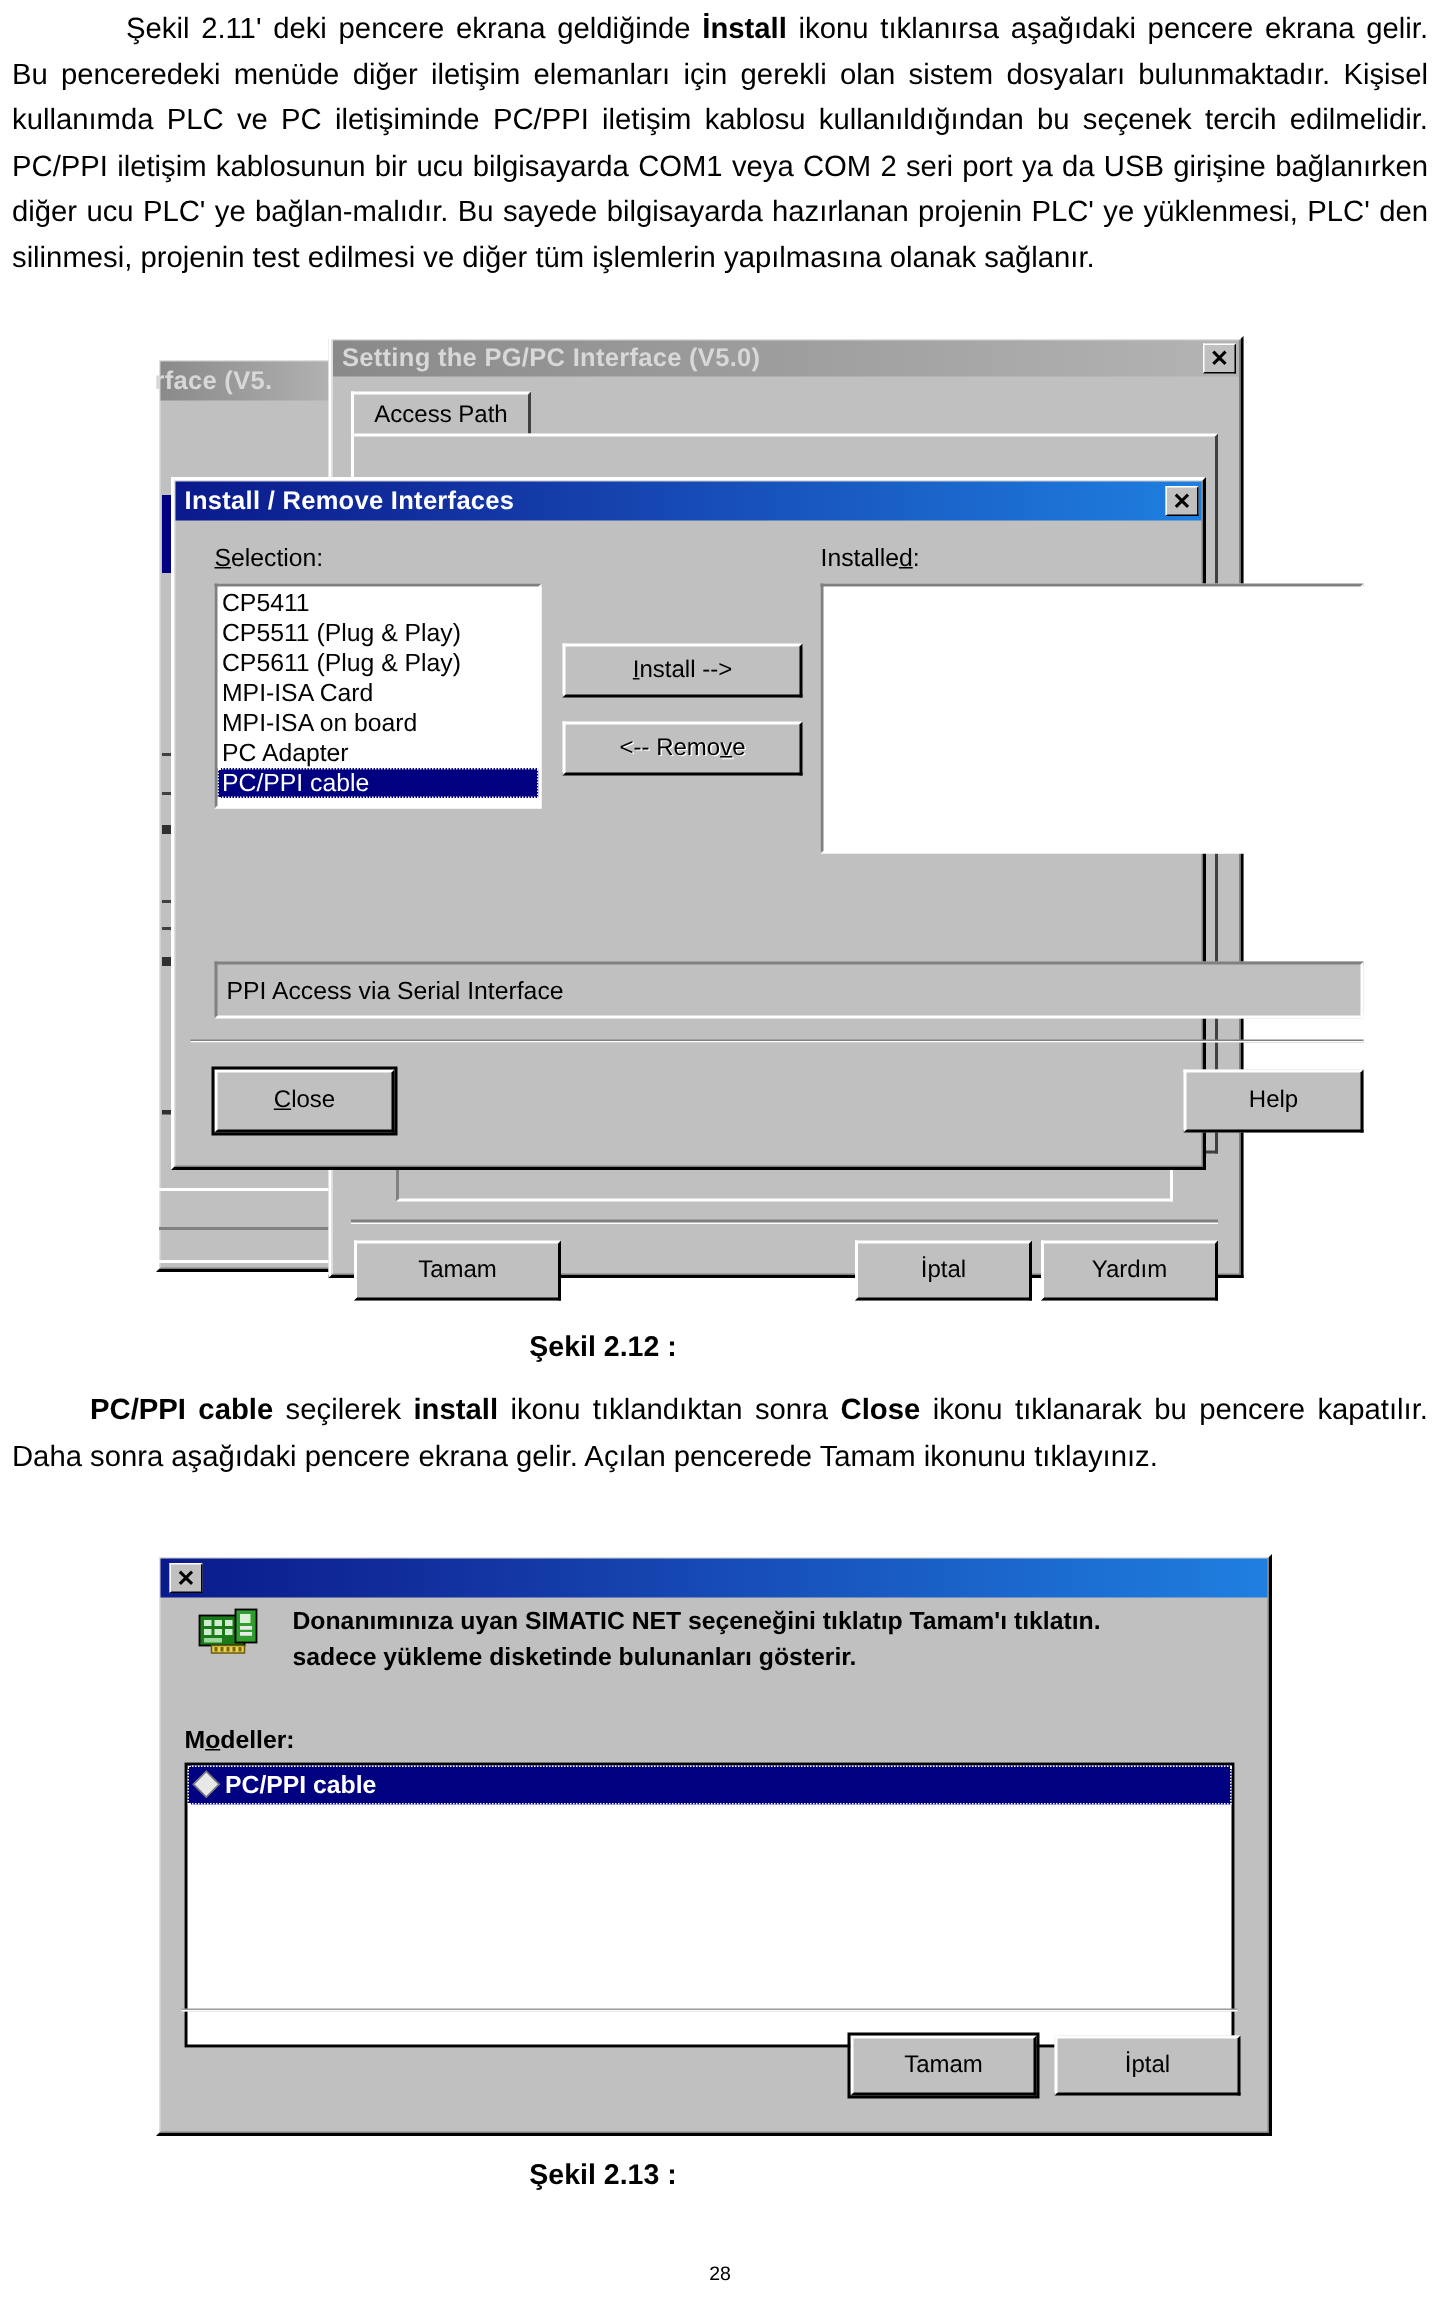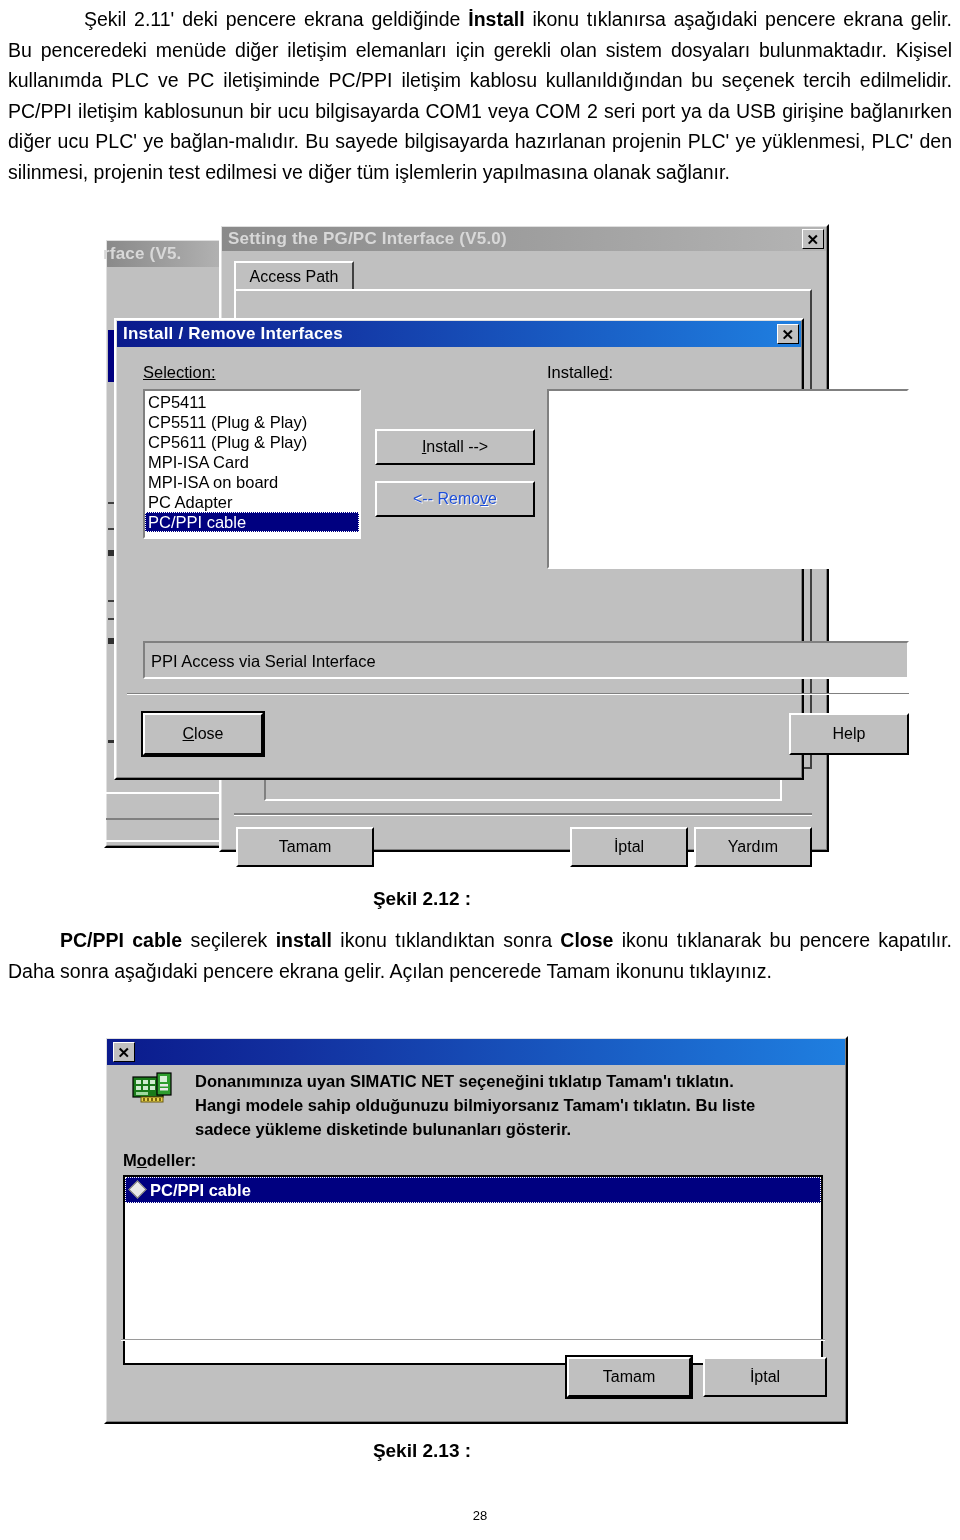--- a/index.html
+++ b/index.html
@@ -132,21 +132,21 @@
     justify-content: center;
     font-size: 16px;
     color: #000;
     user-select: none;
     position: absolute;
   }
   .btn.default {
     outline: 2px solid #000;
     outline-offset: 0px;
   }
-  .btn.disabled { color: #1d4ed8; text-shadow: 1px 1px 0 #ffffff; }
+  .btn.disabled { color: #000000; text-shadow: 1px 1px 0 #ffffff; }
   .u { text-decoration: underline; }
 
   .lbl {
     position: absolute;
     font-size: 16.5px;
     color: #000;
     white-space: nowrap;
     user-select: none;
   }
 
@@ -163,21 +163,20 @@
     outline-offset: -1px;
   }
 
   
   .caption {
     position: absolute;
     width: 804px;
     text-align: center;
     font-size: 19px;
     font-weight: bold;
-    padding-left: 20px;
   }
   .para2 {
     position: absolute;
     left: 8px;
     width: 944px;
     font-size: 19.5px;
     line-height: 30.5px;
     text-align: justify;
   }
   .pagenum {
@@ -274,21 +273,21 @@
 
   <div class="win frame-raised" style="left:114px; top:318px; width:690px; height:462px;">
     <div class="frame-raised-inner" style="position:relative;">
       <div class="titlebar active" style="height:26px;">
         <span class="tb-text">Install / Remove Interfaces</span>
         <div class="closebtn">
           <span class="x">✕</span>
         </div>
       </div>
 
-      <span class="lbl" style="left:26px;top:42px;text-decoration:underline;"><span class="u">S</span>election:</span>
+      <span class="lbl" style="left:26px;top:42px;"><span class="u">S</span>election:</span>
 
       <div class="sunken" style="position:absolute;left:26px;top:68px;width:218px;height:150px;">
         <div style="padding-top:1px;">
           <div class="listitem">CP5411</div>
           <div class="listitem">CP5511 (Plug &amp; Play)</div>
           <div class="listitem">CP5611 (Plug &amp; Play)</div>
           <div class="listitem">MPI-ISA Card</div>
           <div class="listitem">MPI-ISA on board</div>
           <div class="listitem">PC Adapter</div>
           <div class="listitem sel">PC/PPI cable</div>
@@ -351,21 +350,20 @@
       <rect x="10" y="26" width="22" height="5" fill="#e8d24a" stroke="#6b5a10" stroke-width="1"></rect>
       <rect x="12" y="27" width="2" height="3" fill="#7a6612"></rect>
       <rect x="16" y="27" width="2" height="3" fill="#7a6612"></rect>
       <rect x="20" y="27" width="2" height="3" fill="#7a6612"></rect>
       <rect x="24" y="27" width="2" height="3" fill="#7a6612"></rect>
       <rect x="28" y="27" width="2" height="3" fill="#7a6612"></rect>
     </svg>
 
     <div style="position:absolute;left:88px;top:30px;width:620px;font-size:16.5px;line-height:24px;font-weight:bold;">
       <div>Donanımınıza uyan SIMATIC NET seçeneğini tıklatıp Tamam'ı tıklatın.</div>
-      <div>Hangi modele sahip olduğunuzu bilmiyorsanız Tamam'ı tıklatın. Bu liste</div>
       <div>sadece yükleme disketinde bulunanları gösterir.</div>
     </div>
 
     <span class="lbl" style="left:16px;top:112px;font-weight:bold;">M<span class="u">o</span>deller:</span>
 
     <div style="position:absolute;left:16px;top:136px;width:700px;height:190px;background:#ffffff;
                 border:2px solid #000000;box-sizing:border-box;">
       <div style="background:#000080;color:#ffffff;font-size:16.5px;font-weight:bold;height:26px;
                   display:flex;align-items:center;padding-left:4px;outline:1px dotted #ffffff;outline-offset:-1px;">
         <span class="diamond"></span>

